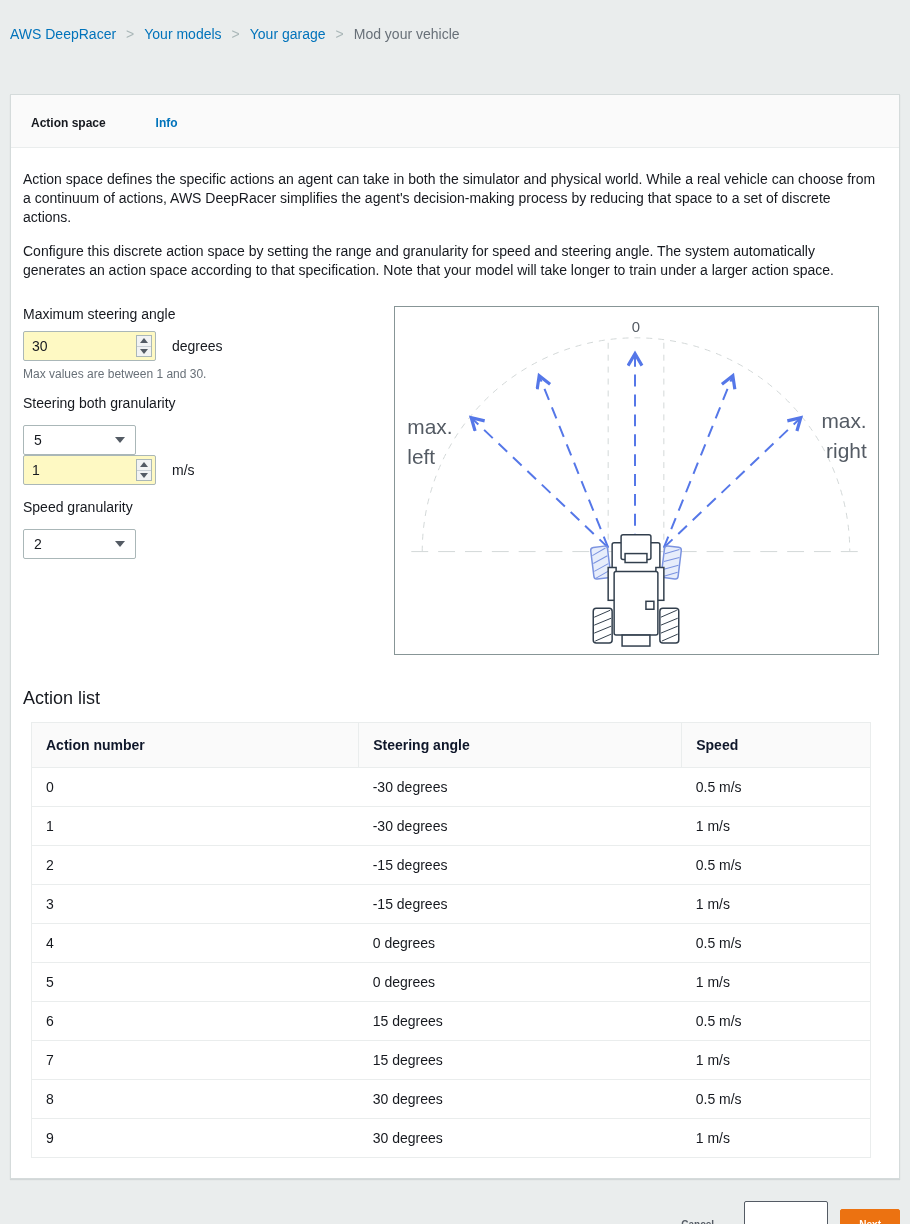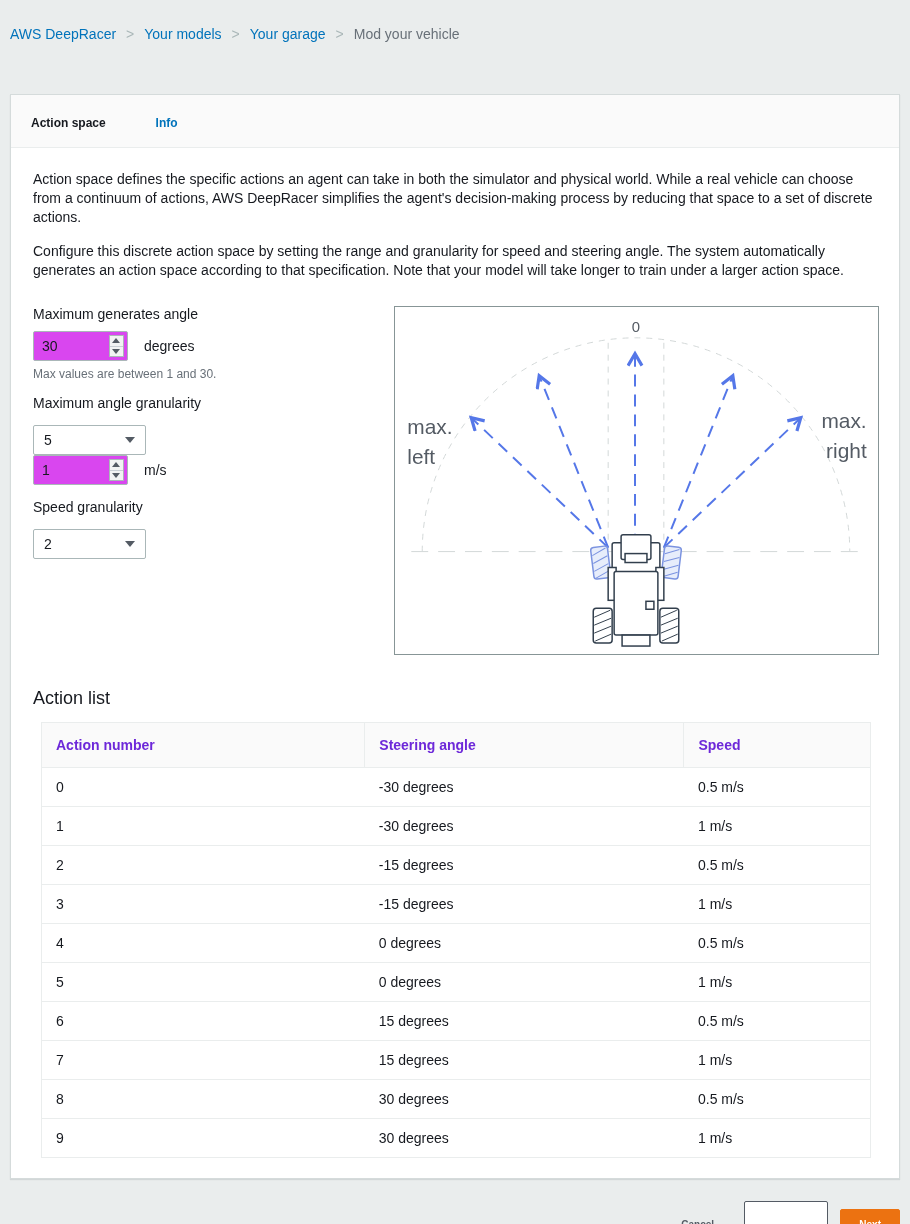--- a/index.html
+++ b/index.html
@@ -24,31 +24,31 @@
     box-shadow:0 1px 1px 0 rgba(0,28,36,.1);
   }
   .panel-header {
     background:#fafafa;
     border-bottom:1px solid #eaeded;
     padding:19px 20px 17px 20px;
   }
   .panel-title { display:inline; font-size:12px; font-weight:700; color:#16191f; }
   .info-link { font-size:12px; font-weight:700; color:#0073bb; text-decoration:none; margin-left:10px; cursor:pointer;padding-left:36px; }
 
-  .panel-body { padding:22px 20px 20px 22px; }
+  .panel-body { padding:22px 20px 20px 12px; }
   .desc { font-size:14px; line-height:19px; color:#16191f; margin-bottom:15px; max-width:860px; }
 
   
   .config-row { display:flex; align-items:flex-start; margin-top:26px; }
   .form-col { width:330px; flex:0 0 330px; }
   .field-label { font-size:14px; color:#16191f; margin-bottom:9px; }
   .input-row { display:flex; align-items:center; }
   .num-input {
-    width:95px; height:30px;
-    border:1px solid #aab7b8; border-radius:2px; background:#d946ef;
+    width:133px; height:30px;
+    border:1px solid #aab7b8; border-radius:2px; background:#fef9c3;
     display:flex; align-items:stretch;
   }
   .num-input input {
     border:none; outline:none; width:100%; padding:0 8px;
     font-family:"Liberation Sans","DejaVu Sans",sans-serif;
     font-size:14px; color:#16191f; background:transparent;
   }
   .spinner {
     width:19px; margin:3px 3px 3px 0;
     border:1px solid #aab7b8; background:#f2f3f3;
@@ -76,21 +76,21 @@
 
   
   .section-title { font-size:18px; font-weight:400; color:#16191f; margin-top:30px; }
   .action-table {
     margin:13px 8px 0 8px;
     border:1px solid #eaeded;
     border-collapse:collapse; width:calc(100% - 16px);
     font-size:14px;
   }
   .action-table th {
-    background:#fafafa; color:#6d28d9; font-weight:700; text-align:left;
+    background:#fafafa; color:#0f172a; font-weight:700; text-align:left;
     height:45px; padding:0 0 0 14px; border-bottom:1px solid #eaeded;
   }
   .action-table th + th { border-left:1px solid #eaeded; }
   .action-table td { height:39px; padding:0 0 0 14px; border-top:1px solid #eaeded; color:#16191f; }
   .action-table tr:first-child td { border-top:none; }
   .col-num { width:39%; }
   .col-angle { width:38.5%; }
   .col-speed { width:22.5%; }
 
   
@@ -111,38 +111,38 @@
     <a class="info-link">Info</a>
   </div>
 
   <div class="panel-body">
     <p class="desc">Action space defines the specific actions an agent can take in both the simulator and physical world. While a real vehicle can choose from a continuum of actions, AWS DeepRacer simplifies the agent's decision-making process by reducing that space to a set of discrete actions.</p>
     <p class="desc">Configure this discrete action space by setting the range and granularity for speed and steering angle. The system automatically generates an action space according to that specification. Note that your model will take longer to train under a larger action space.</p>
 
     <div class="config-row">
       <div class="form-col">
 
-        <div class="field-label">Maximum generates angle</div>
+        <div class="field-label">Maximum steering angle</div>
         <div class="input-row">
           <div class="num-input">
             <input type="text" value="30" style="">
             <div class="spinner">
               <div class="spin-half spin-up">
                   <span class="tri-up"></span>
                 </div>
               <div class="spin-half">
                   <span class="tri-down"></span>
                 </div>
             </div>
           </div>
           <span class="unit">degrees</span>
         </div>
         <div class="helper">Max values are between 1 and 30.</div>
 
-        <div class="field-label gap-a">Maximum angle granularity</div>
+        <div class="field-label gap-a">Steering both granularity</div>
         <div class="select-box gap-b">
           <span>5</span>
           <span class="caret"></span>
         </div>
 
         <div class="input-row">
           <div class="num-input">
             <input type="text" value="1" style="">
             <div class="spinner">
               <div class="spin-half spin-up">

